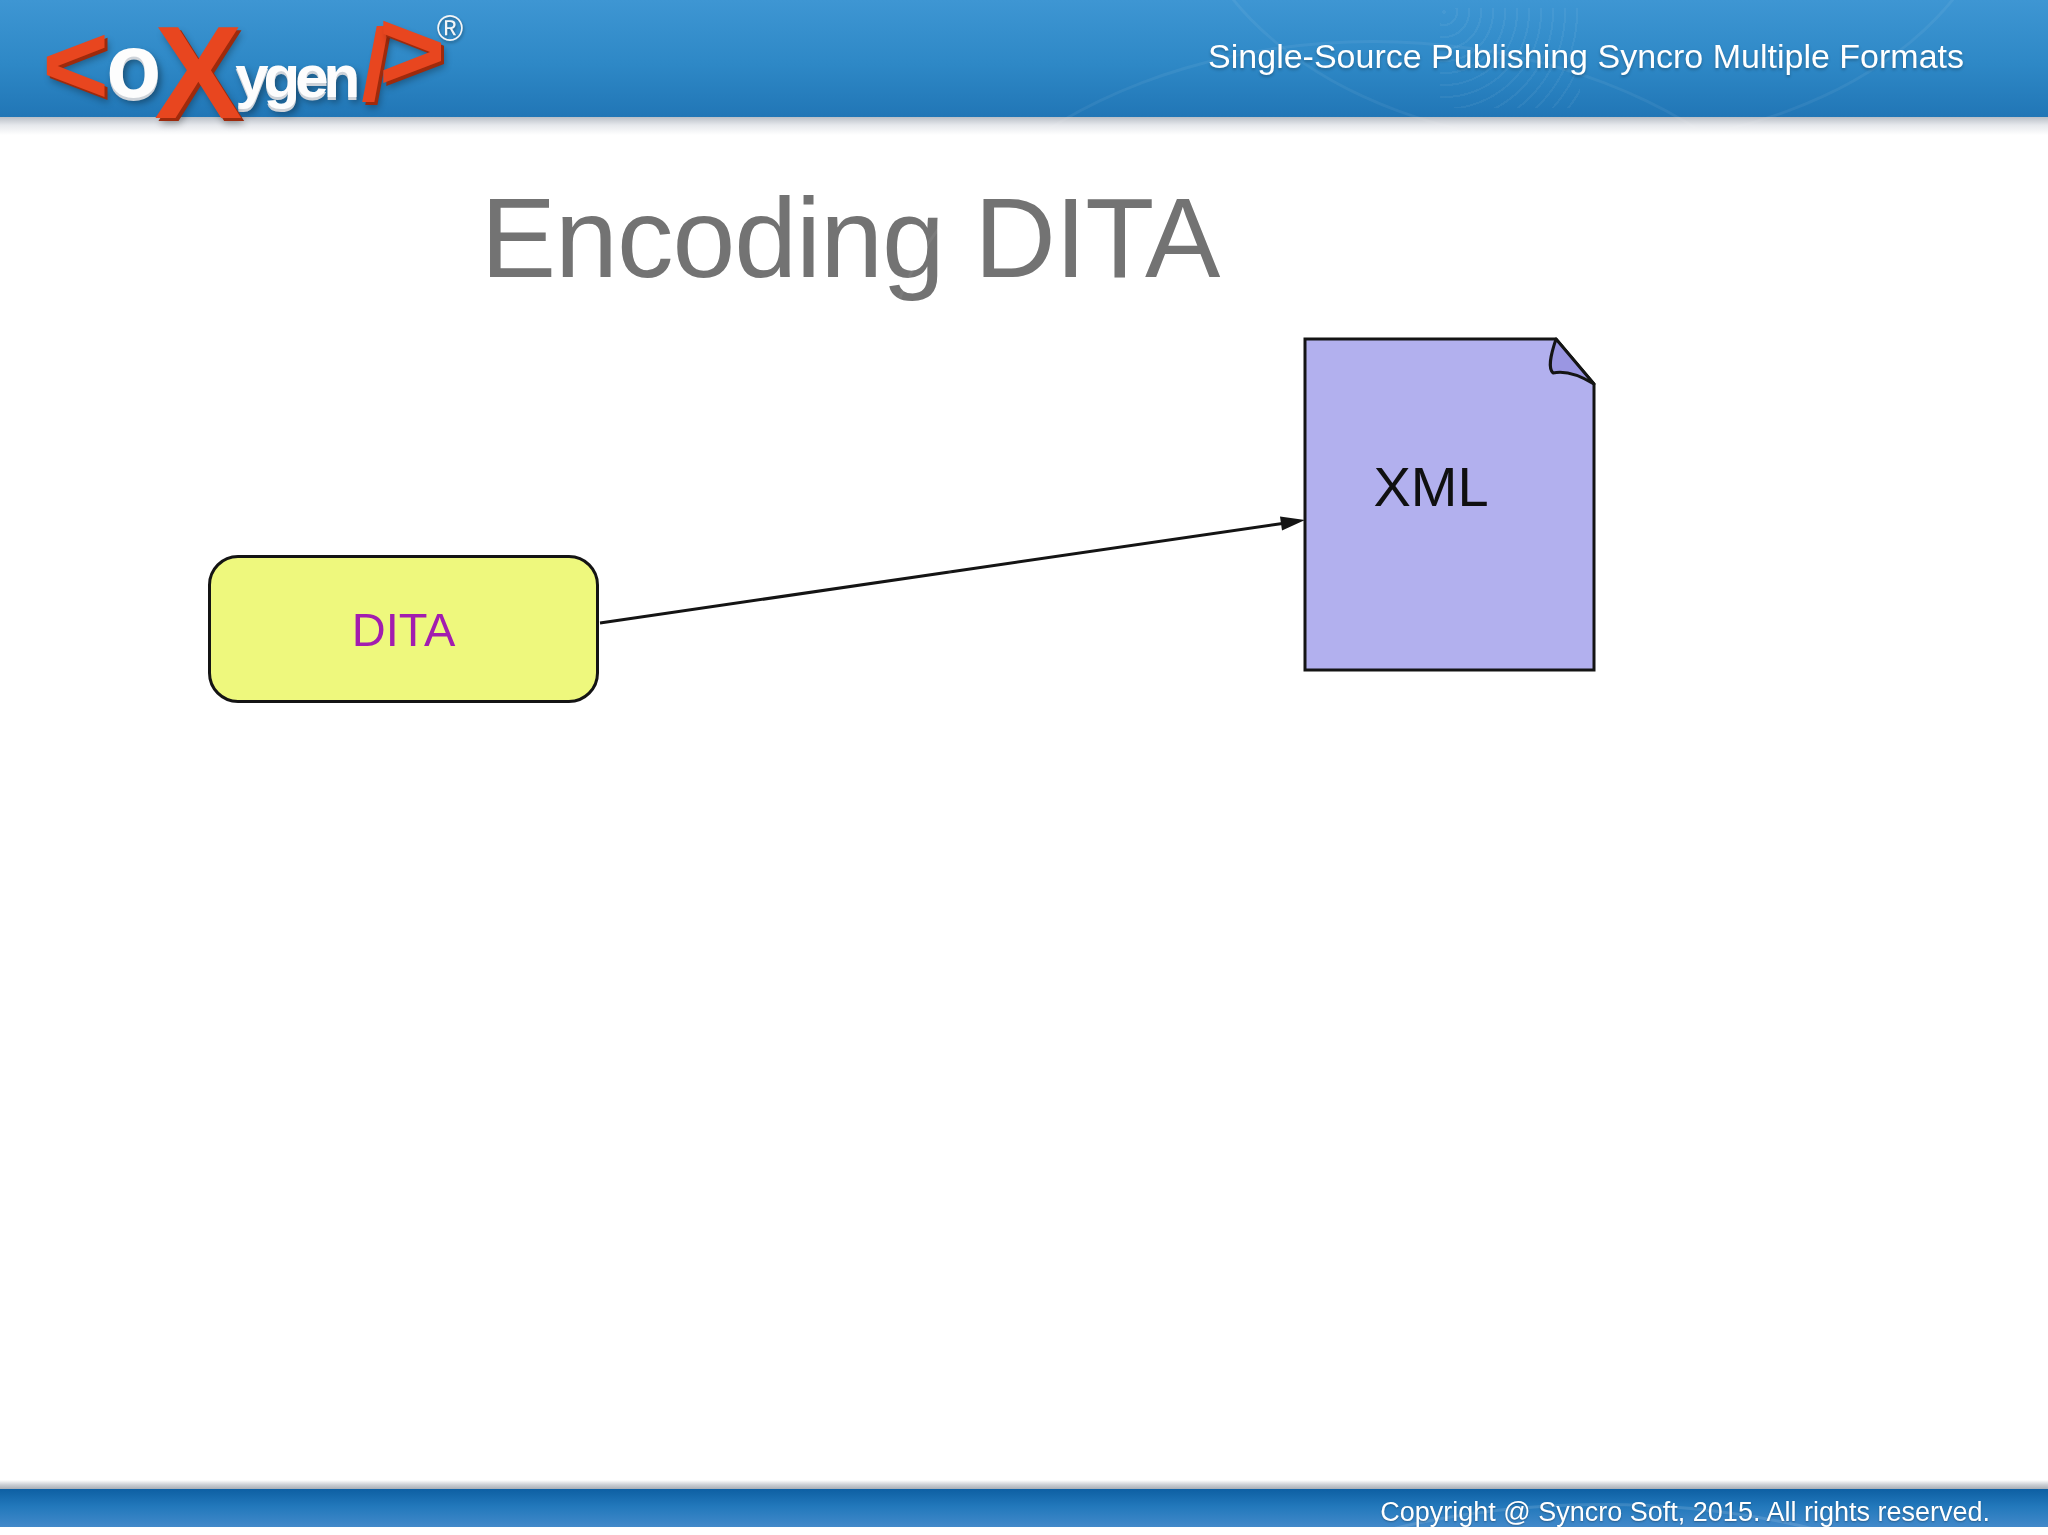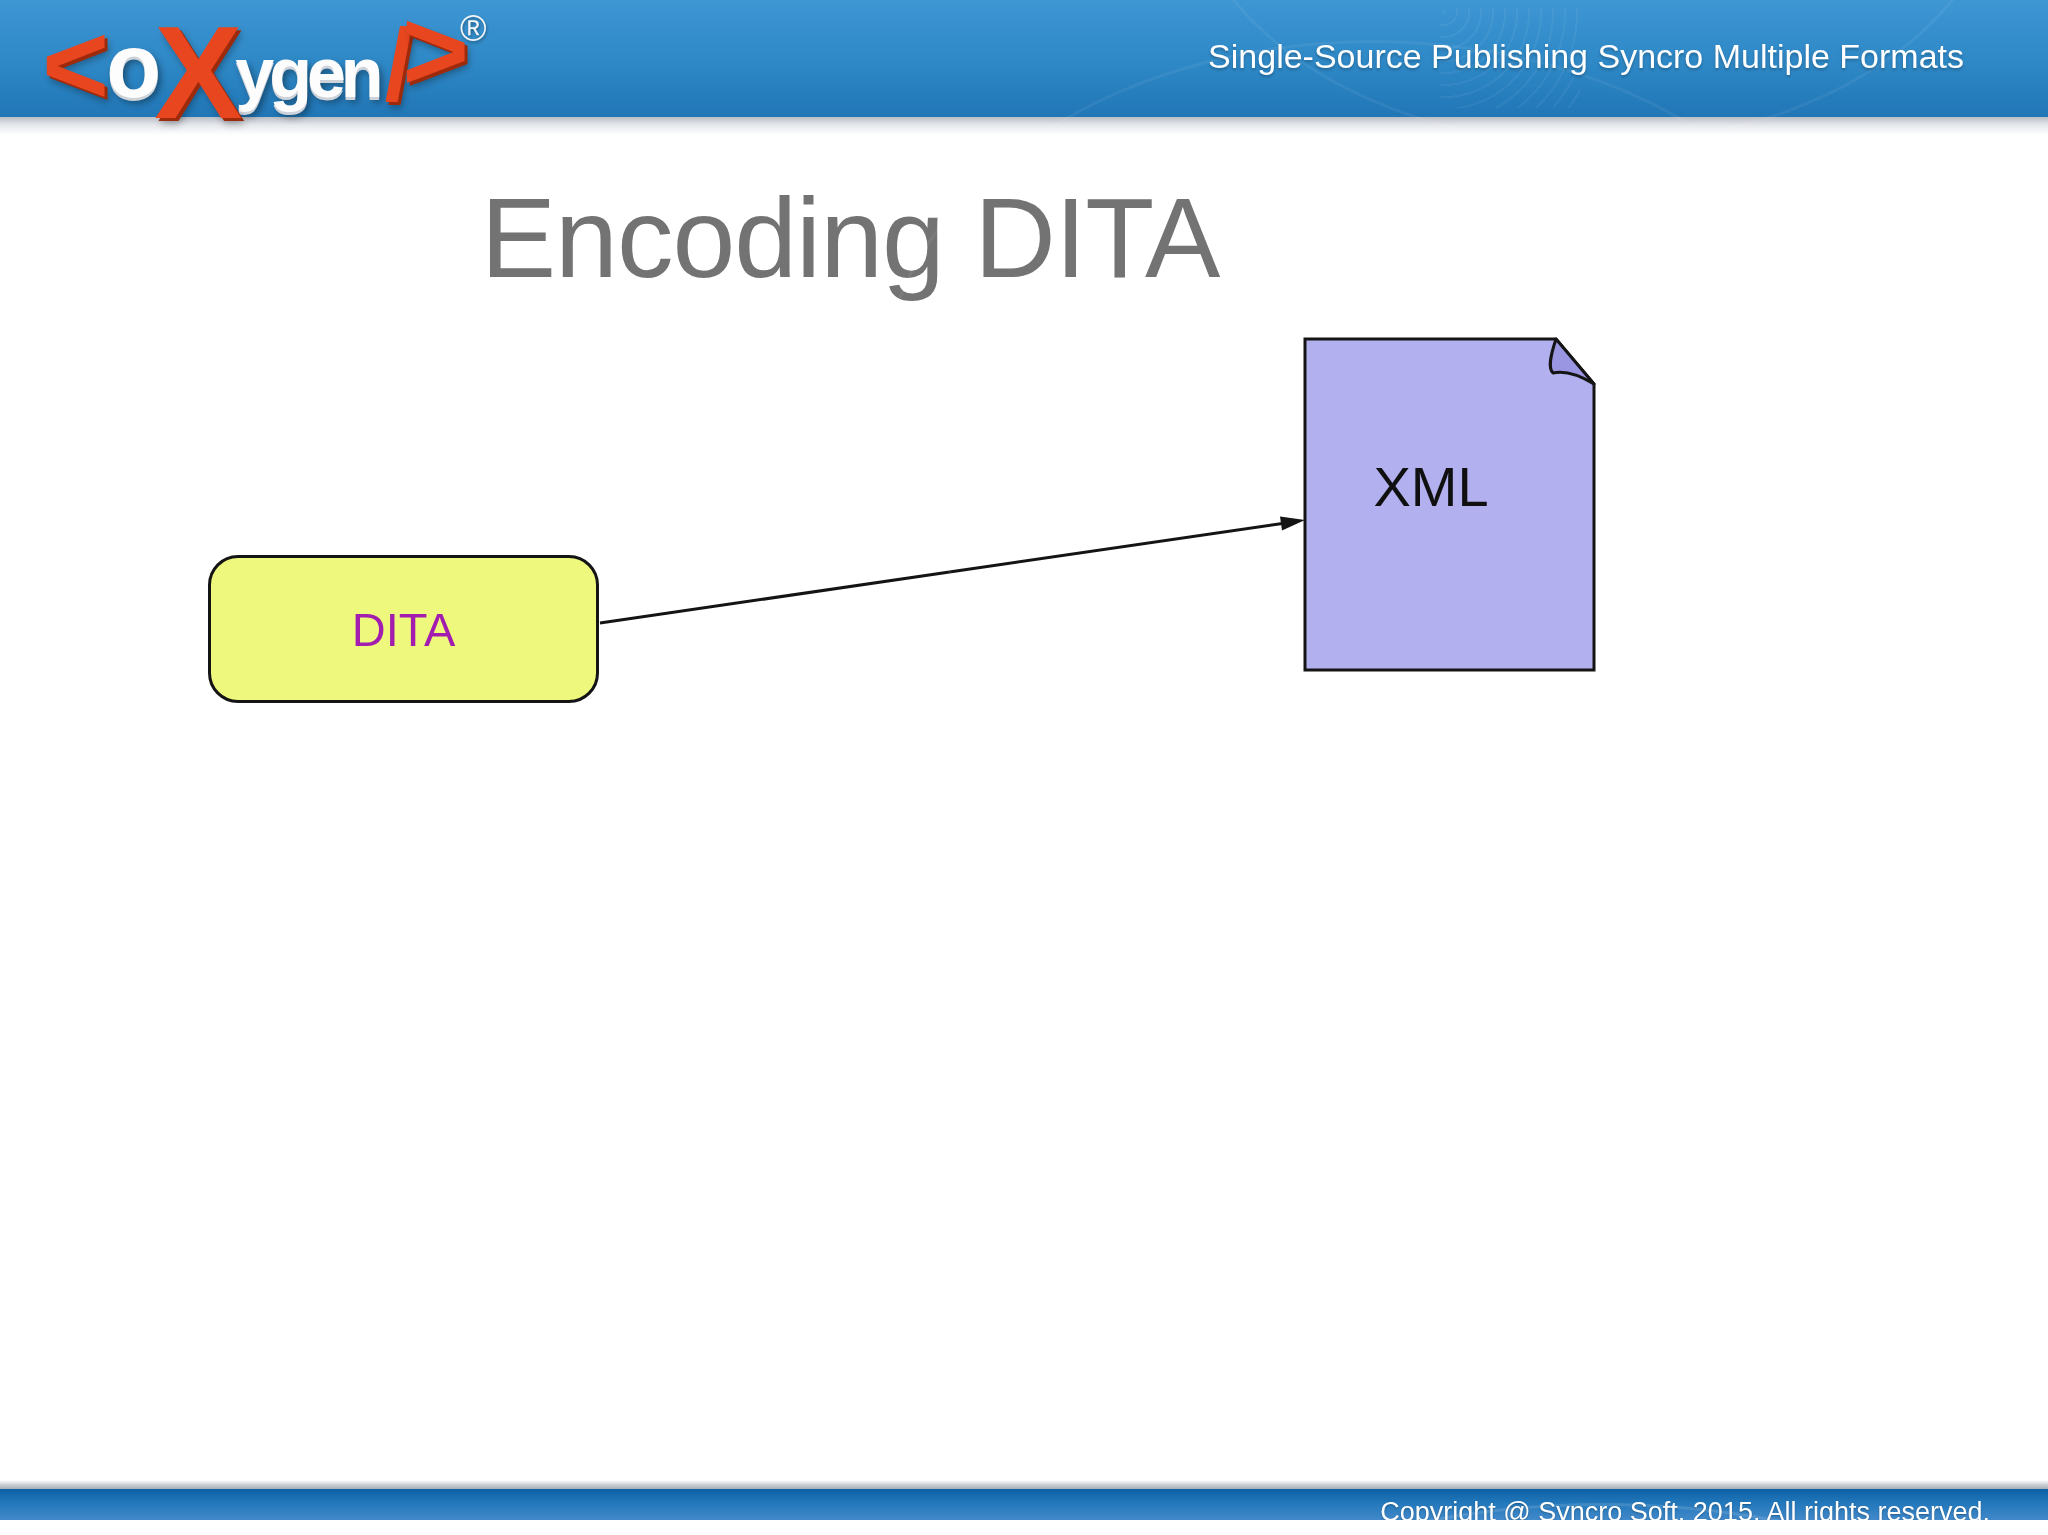--- a/index.html
+++ b/index.html
@@ -60,21 +60,21 @@
     color: #fdfdfd;
     text-shadow: 0 3px 0 #ced3d9, 3px 5px 7px rgba(0,0,0,0.40);
   }
   .lg-red {
     color: #e8461f;
     text-shadow: 3px 3px 0 #9e2a0c, 4px 6px 7px rgba(0,0,0,0.30);
   }
   .lg-lt    { font-size: 115px; position: relative; top: 7px; }
   .lg-o     { font-size: 90px;  position: relative; left: 2px; }
   .lg-x     { font-size: 132px; position: relative; top: 21px; z-index: 2; }
-  .lg-ygen  { font-size: 70px;  position: relative; left: -2px; }
+  .lg-ygen  { font-size: 60px;  position: relative; left: -2px; }
   .lg-slash { font-size: 102px; position: relative; top: 3px; left: 4px; }
   .lg-gt    { font-size: 115px; position: relative; top: -7px; left: -2px; }
   .lg-reg   {
     font-size: 36px; font-weight: normal;
     color: #f4f6f8; letter-spacing: 0;
     position: relative; top: -56px; left: -6px;
     text-shadow: 1px 2px 3px rgba(0,0,0,0.35);
   }
 
   .tagline {
@@ -135,21 +135,21 @@
   
   .footer-strip {
     position: absolute;
     left: 0; top: 1480px;
     width: 2048px; height: 9px;
     background: linear-gradient(180deg, #ffffff 0%, #c9cdd3 55%, #a8aeb6 100%);
   }
   .footer-bar {
     position: absolute;
     left: 0; top: 1489px;
-    width: 2048px; height: 31px;
+    width: 2048px; height: 38px;
     background: linear-gradient(180deg, #0d5fa3 0%, #2278bb 45%, #4289ca 100%);
     overflow: hidden;
     text-decoration: underline;
   }
   .footer-arc {
     position: absolute;
     width: 900px; height: 420px;
     left: 1150px; top: 14px;
     border-radius: 50%;
     border: 3px solid rgba(255,255,255,0.12);

